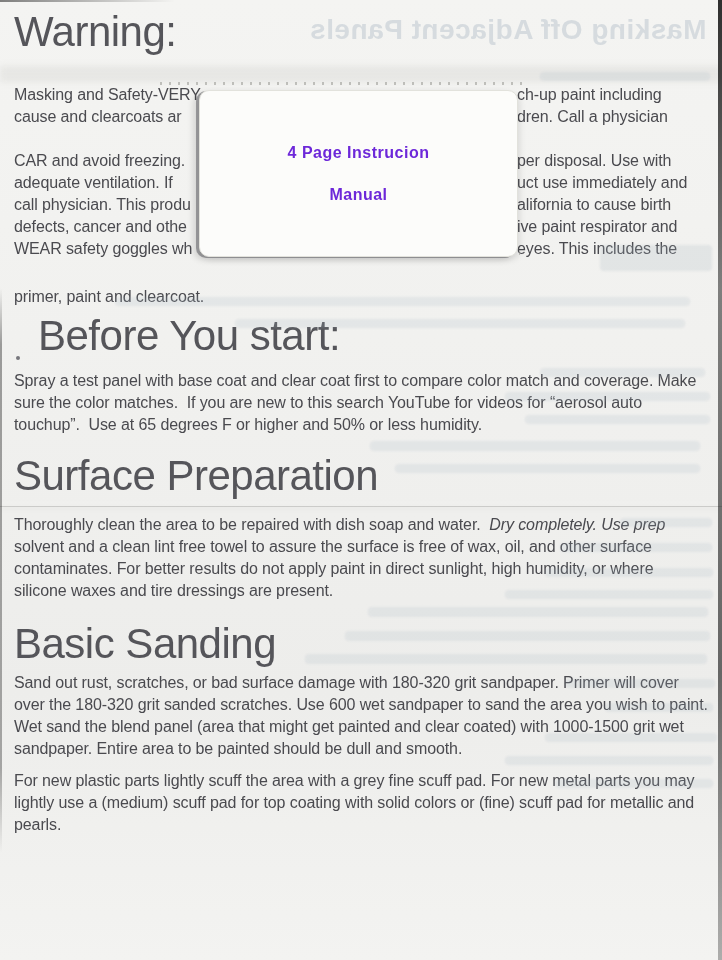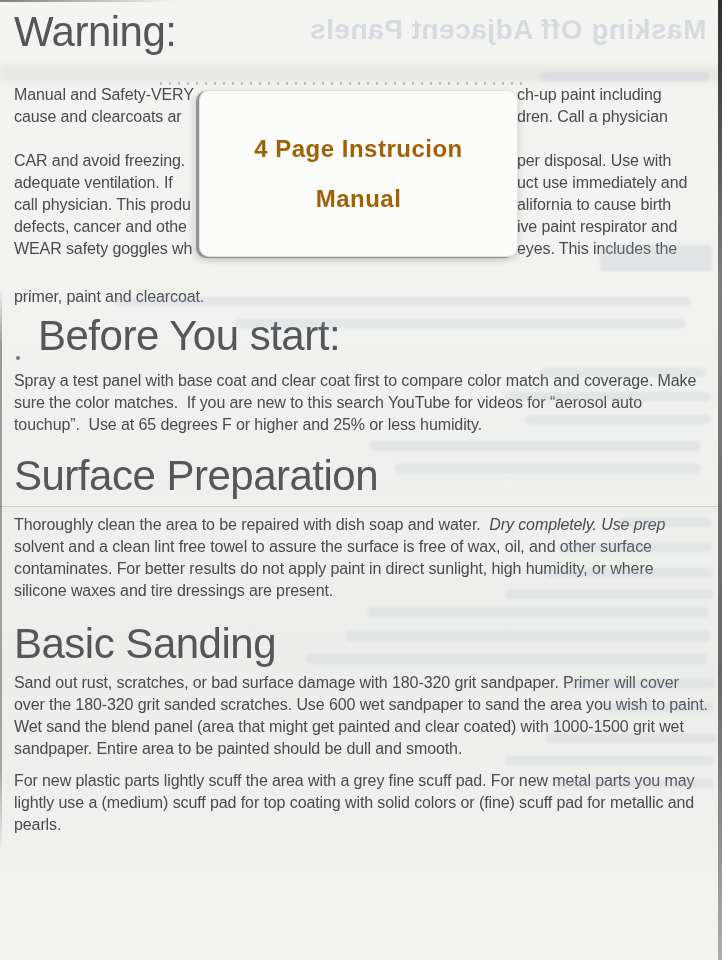--- a/index.html
+++ b/index.html
@@ -30,21 +30,21 @@
   .wrow .wr{left:503px;}
   
   #sticker{
     position:absolute;left:199px;top:90px;width:317px;height:165px;
     background:#fcfcfa;border:1px solid #e2e2dc;border-radius:10px;
     box-shadow:-3px 1px 0 rgba(82,82,88,0.5),-6px 3px 6px rgba(0,0,0,0.12),2px 3px 6px rgba(0,0,0,0.10);
     display:flex;flex-direction:column;align-items:center;justify-content:center;
     gap:26px;z-index:30;
   }
   #sticker .stext{
-    font-size:24px;font-weight:700;color:#a16207;letter-spacing:0.5px;
+    font-size:16px;font-weight:700;color:#6d28d9;letter-spacing:0.5px;
     line-height:1;white-space:nowrap;
   }
   .serration{
     position:absolute;height:3px;z-index:5;
     background:repeating-linear-gradient(90deg,rgba(150,150,145,0.55) 0 2px,rgba(0,0,0,0) 2px 9px);
     filter:blur(0.4px);
   }
   
   .bleed-line{
     position:absolute;border-radius:4px;
@@ -111,21 +111,21 @@
   <div class="bleed-line" style="left:305px;top:654px;width:402px;height:10px;"></div>
   <div class="bleed-line" style="left:565px;top:679px;width:150px;height:9px;"></div>
   <div class="bleed-line" style="left:605px;top:703px;width:108px;height:9px;"></div>
   <div class="bleed-line" style="left:545px;top:733px;width:172px;height:9px;"></div>
   <div class="bleed-line" style="left:505px;top:756px;width:208px;height:9px;"></div>
   <div class="bleed-line" style="left:555px;top:779px;width:158px;height:9px;"></div>
 
   <div class="heading" style="top:8px;">Warning:</div>
 
   <div class="wrow" style="top:84px;">
-      <span class="wl">Manual and Safety-VERY</span>
+      <span class="wl">Masking and Safety-VERY</span>
       <span class="wr">ch-up paint including</span>
     </div>
   <div class="wrow" style="top:106px;">
       <span class="wl">cause and clearcoats ar</span>
       <span class="wr">dren. Call a physician</span>
     </div>
   <div class="wrow" style="top:128px;">
     </div>
   <div class="wrow" style="top:150px;">
       <span class="wl">CAR and avoid freezing.</span>
@@ -154,21 +154,21 @@
 
   <div class="serration" style="left:160px;top:82px;width:362px;"></div>
   <div class="serration" style="left:420px;top:252px;width:100px;"></div>
   <div id="sticker">
     <div class="stext">4 Page Instrucion</div>
     <div class="stext">Manual</div>
   </div>
 
   <div class="heading" style="top:312px;margin-left:24px;">Before You start:</div>
   <div id="before-dot"></div>
-  <p class="body-text" style="top:370px;width:694px;">Spray a test panel with base coat and clear coat first to compare color match and coverage. Make sure the color matches.  If you are new to this search YouTube for videos for “aerosol auto touchup”.  Use at 65 degrees F or higher and 25% or less humidity.</p>
+  <p class="body-text" style="top:370px;width:694px;">Spray a test panel with base coat and clear coat first to compare color match and coverage. Make sure the color matches.  If you are new to this search YouTube for videos for “aerosol auto touchup”.  Use at 65 degrees F or higher and 50% or less humidity.</p>
 
   <div class="heading" style="top:452px;">Surface Preparation</div>
   <div class="crease" style="top:506px;"></div>
   <p class="body-text" style="top:514px;width:694px;"><span>Thoroughly clean the area to be repaired with dish soap and water.  </span><span class="ital">Dry completely. Use prep</span><span> solvent and a clean lint free towel to assure the surface is free of wax, oil, and other surface contaminates. For better results do not apply paint in direct sunlight, high humidity, or where silicone waxes and tire dressings are present.</span></p>
 
   <div class="heading" style="top:620px;">Basic Sanding</div>
   <p class="body-text" style="top:672px;width:698px;">Sand out rust, scratches, or bad surface damage with 180-320 grit sandpaper. Primer will cover over the 180-320 grit sanded scratches. Use 600 wet sandpaper to sand the area you wish to paint. Wet sand the blend panel (area that might get painted and clear coated) with 1000-1500 grit wet sandpaper. Entire area to be painted should be dull and smooth.</p>
   <p class="body-text" style="top:770px;width:694px;">For new plastic parts lightly scuff the area with a grey fine scuff pad. For new metal parts you may lightly use a (medium) scuff pad for top coating with solid colors or (fine) scuff pad for metallic and pearls.</p>
 
   <div id="edge-right"></div>

